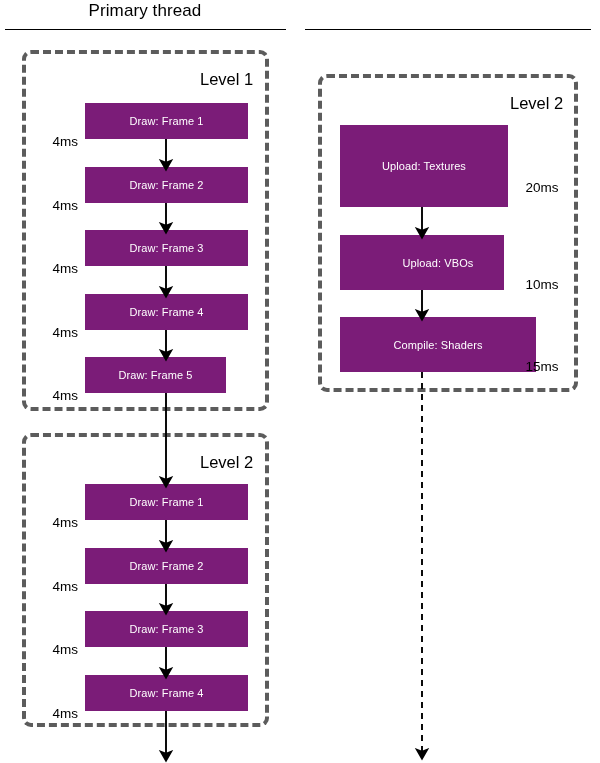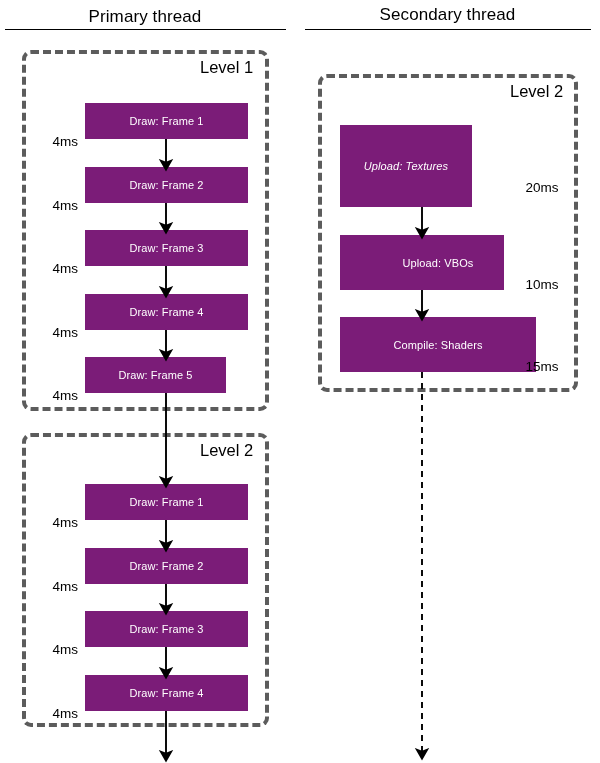--- a/index.html
+++ b/index.html
@@ -35,20 +35,21 @@
     box-sizing:border-box;
     background:transparent;
   }
   .group-label{
     position:absolute;
     font-size:16.5px;
     color:#000;
     background:#fff;
     padding:0 2px 0 4px;
     white-space:nowrap;
+    margin-top:12px;
   }
 
   
   .task-box{
     position:absolute;
     background:#7B1C78;
     color:#ffffff;
     font-size:11px;
     display:flex;
     align-items:center;
@@ -68,24 +69,23 @@
   }
   .duration.left{text-align:right;}
   .duration.right{text-align:center;}
   .svg-layer{position:absolute;left:0;top:0;width:600px;height:763px;pointer-events:none;}
 </style>
 </head>
 <body>
 
 <div class="stage">
 
-  <div class="col-header" style="left:5px;top:7px;width:280px;">Primary thread</div>
+  <div class="col-header" style="left:5px;top:1px;width:280px;">Primary thread</div>
   <div class="header-rule" style="left:5px;top:29px;width:281px;"></div>
 
-  <div class="col-header" style="left:305px;top:5px;width:285px;">Secondary thread</div>
   <div class="header-rule" style="left:305px;top:29px;width:286px;"></div>
 
   <div class="group-box" style="left:22px;top:50px;width:247px;height:361px;"></div>
   <div class="group-label" style="left:196px;top:58px;">Level 1</div>
 
   <div class="duration left" style="left:26px;top:113px;width:52px;">4ms</div>
   <div class="task-box" style="left:85px;top:103px;width:163px;height:36px;">Draw: Frame 1</div>
 
   <div class="duration left" style="left:26px;top:177px;width:52px;">4ms</div>
   <div class="task-box" style="left:85px;top:167px;width:163px;height:36px;">Draw: Frame 2</div>
@@ -110,21 +110,21 @@
 
   <div class="duration left" style="left:26px;top:621px;width:52px;">4ms</div>
   <div class="task-box" style="left:85px;top:611px;width:163px;height:36px;">Draw: Frame 3</div>
 
   <div class="duration left" style="left:26px;top:685px;width:52px;">4ms</div>
   <div class="task-box" style="left:85px;top:675px;width:163px;height:36px;">Draw: Frame 4</div>
 
   <div class="group-box" style="left:318px;top:74px;width:260px;height:318px;"></div>
   <div class="group-label" style="left:506px;top:82px;">Level 2</div>
 
-  <div class="task-box" style="left:340px;top:125px;width:132px;height:82px;font-style:italic;">Upload: Textures</div>
+  <div class="task-box" style="left:340px;top:125px;width:168px;height:82px;">Upload: Textures</div>
   <div class="duration right" style="left:513px;top:159px;width:58px;">20ms</div>
 
   <div class="task-box" style="left:340px;top:235px;width:164px;height:55px;padding-left:32px;">Upload: VBOs</div>
   <div class="duration right" style="left:513px;top:256px;width:58px;">10ms</div>
 
   <div class="task-box" style="left:340px;top:317px;width:196px;height:55px;">Compile: Shaders</div>
   <div class="duration right" style="left:513px;top:338px;width:58px;">15ms</div>
 
   <svg class="svg-layer" viewBox="0 0 600 763">
     <defs>

